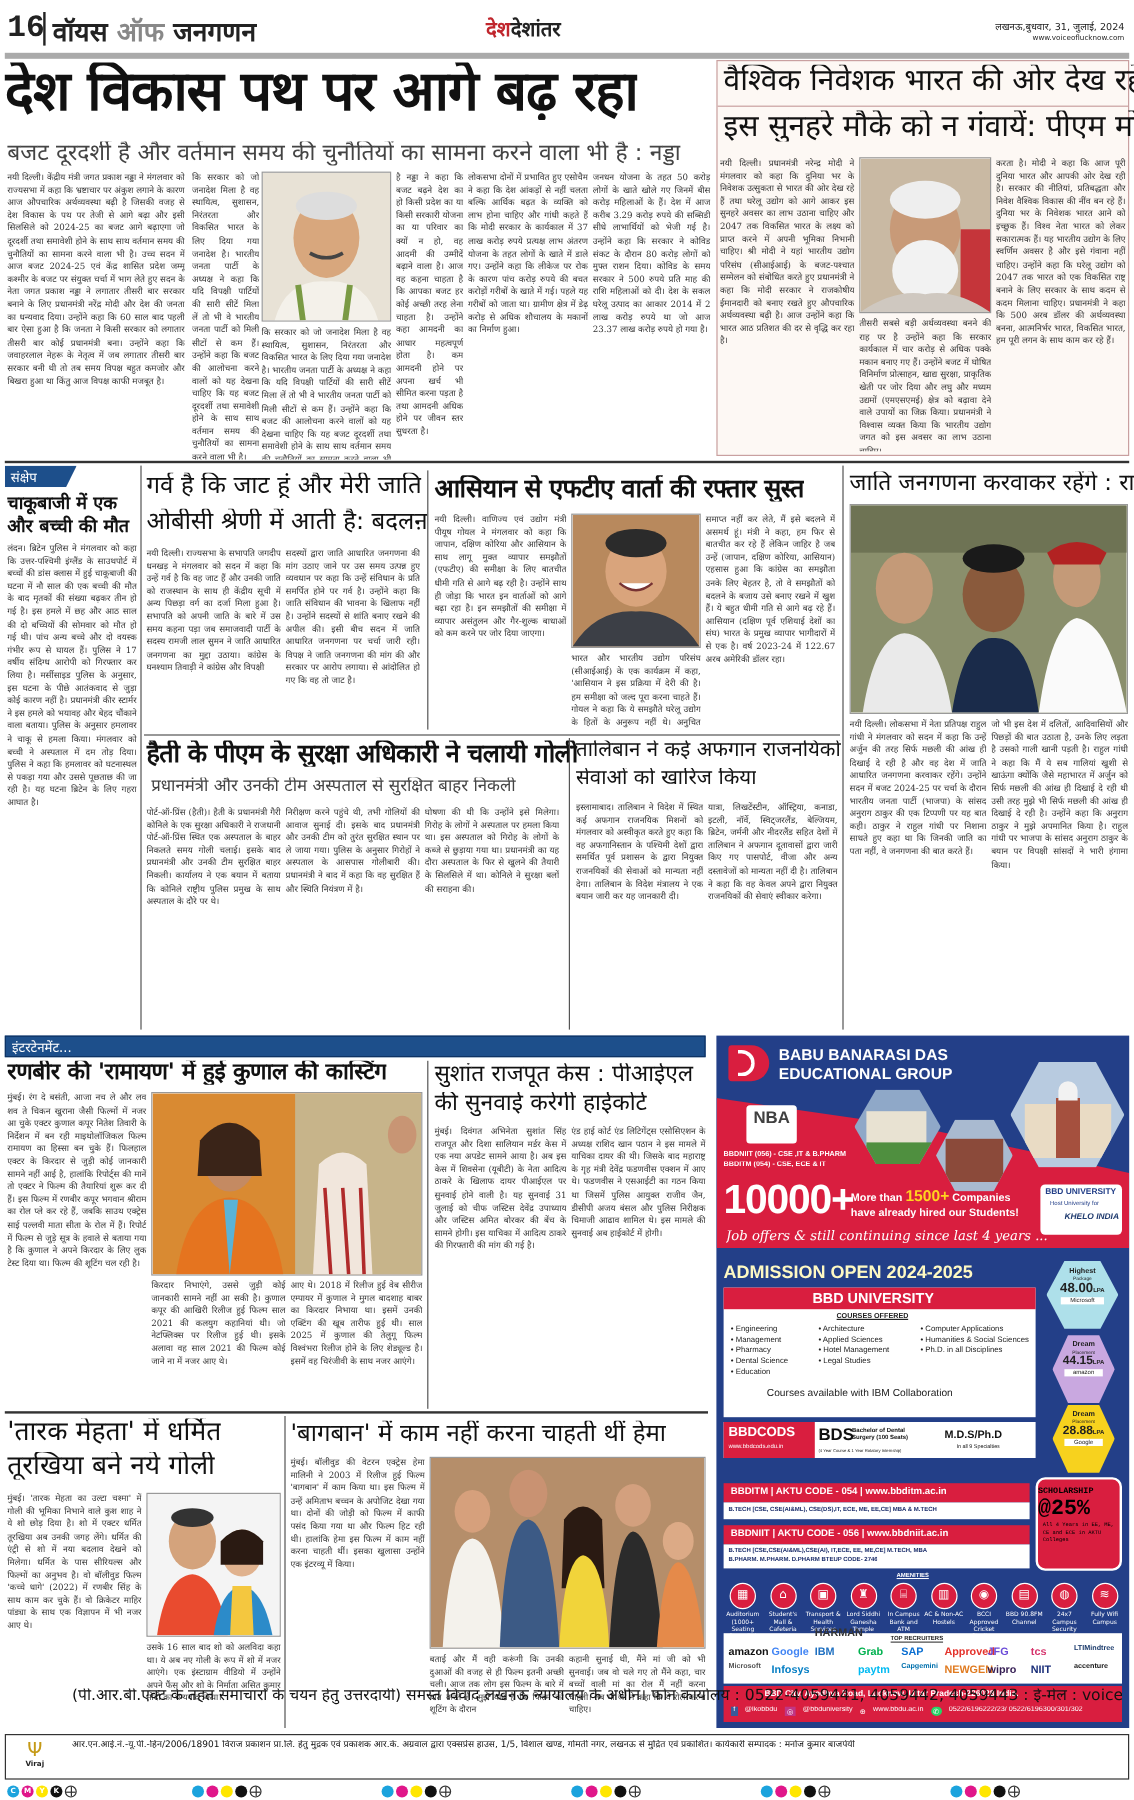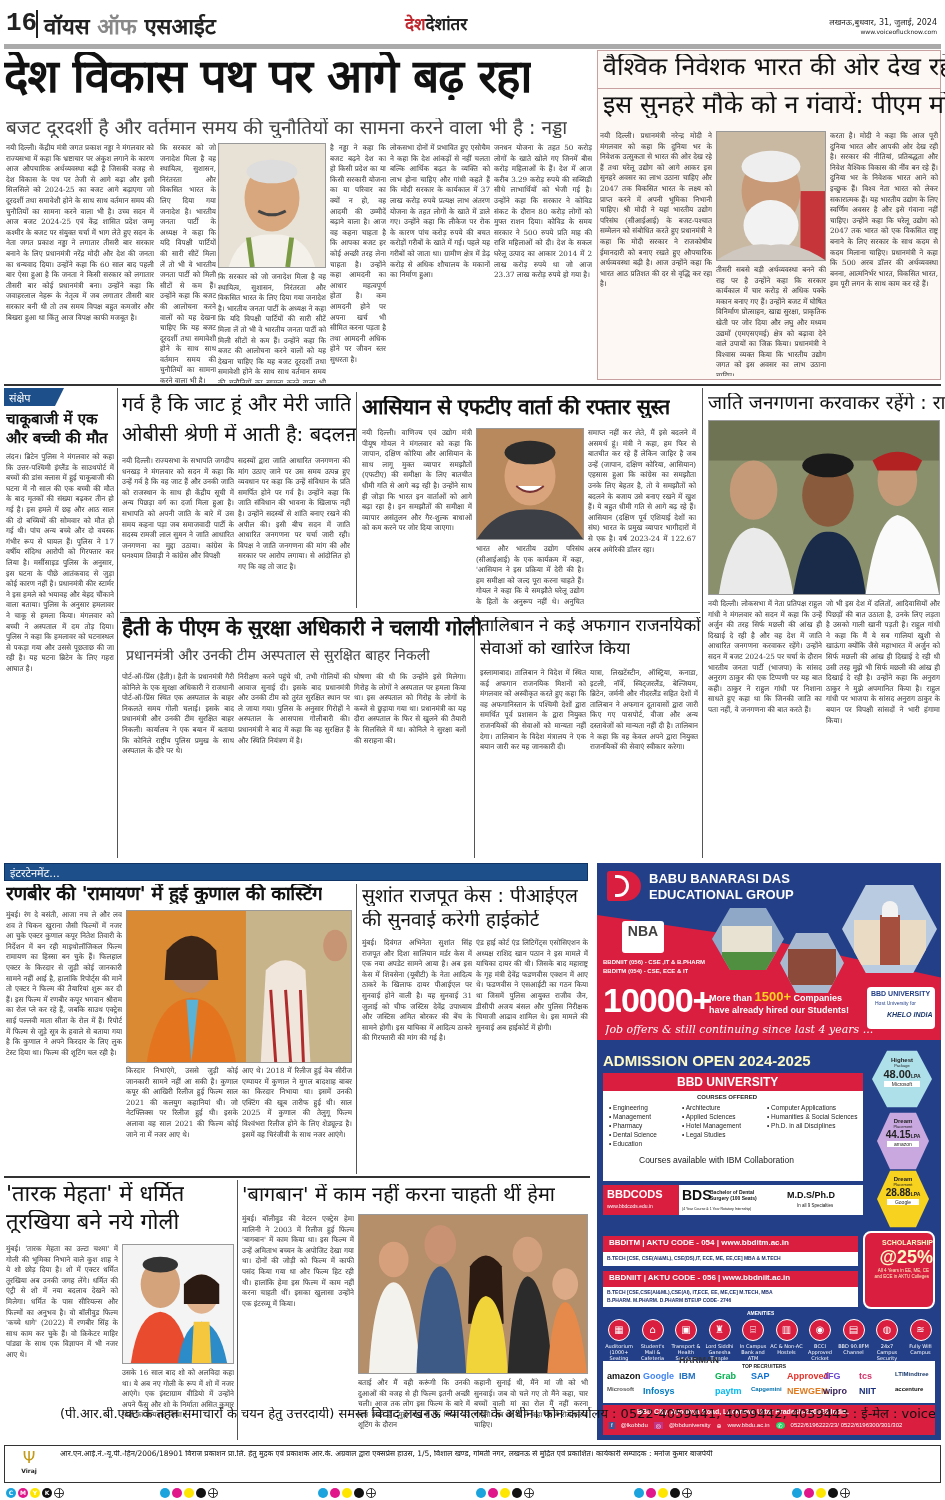--- a/index.html
+++ b/index.html
@@ -54,21 +54,21 @@
 .rec{position:absolute;font-size:9px;font-weight:bold;font-family:"Liberation Sans",sans-serif;white-space:nowrap}
 </style>
 </head>
 <body>
 
 <div class="abs b" id="pgnum">16</div>
 <div class="abs" id="mast-sep"></div>
 <div class="abs" id="mast-title">
   <span>वॉयस</span>
   <span class="grey">ऑफ</span>
-  <span>एसआईट</span>
+  <span>जनगणन</span>
 </div>
 <div class="abs" id="section">
   <span class="red">देश</span><span>देशांतर</span>
 </div>
 <div class="abs" id="dateline">लखनऊ,बुधवार, 31, जुलाई, 2024</div>
 <div class="abs" id="site">www.voiceoflucknow.com</div>
 <div class="abs" id="mast-rule"></div>
 
 <div class="abs hl b" id="lead-hl">देश विकास पथ पर आगे बढ़ रहा</div>
 <div class="abs hl" id="lead-sub">बजट दूरदर्शी है और वर्तमान समय की चुनौतियों का सामना करने वाला भी है : नड्डा</div>
@@ -331,21 +331,21 @@
 
   <div class="abs ad-red" style="left:6px;top:373px;width:255px;height:16px"></div>
   <div class="adt b" style="left:12px;top:375px;font-size:8px;color:#fff">BBDITM  | AKTU CODE - 054 | www.bbditm.ac.in</div>
   <div class="abs ad-white" style="left:6px;top:389px;width:255px;height:14px"></div>
   <div class="adt b" style="left:10px;top:392px;font-size:5px;color:#1c2e6b">B.TECH [CSE, CSE(AI&amp;ML), CSE(DS),IT, ECE, ME, EE,CE] MBA &amp; M.TECH</div>
   <div class="abs ad-red" style="left:6px;top:408px;width:255px;height:16px"></div>
   <div class="adt b" style="left:12px;top:410px;font-size:8px;color:#fff">BBDNIIT | AKTU CODE - 056  | www.bbdniit.ac.in</div>
   <div class="abs ad-white" style="left:6px;top:424px;width:255px;height:20px"></div>
   <div class="adt b" style="left:10px;top:426px;font-size:5px;color:#1c2e6b">B.TECH [CSE,CSE(AI&amp;ML),CSE(AI), IT,ECE, EE, ME,CE] M.TECH, MBA</div>
   <div class="adt b" style="left:10px;top:434px;font-size:5px;color:#1c2e6b">B.PHARM. M.PHARM. D.PHARM BTEUP CODE- 2746</div>
-  <div class="abs ad-red" style="left:266px;top:368px;width:72px;height:78px;border:2px solid #fff;border-radius:8px;text-align:right;color:#fef9c3;font-family:Liberation Sans, sans-serif">
+  <div class="abs ad-red" style="left:266px;top:368px;width:72px;height:78px;border:2px solid #fff;border-radius:8px;text-align:left;color:#000000;font-family:Liberation Mono, monospace">
     <div style="font-size:7px;font-weight:bold;margin-top:6px">SCHOLARSHIP</div>
     <div style="font-size:18px;font-weight:bold;line-height:22px">@25%</div>
     <div style="font-size:4.5px;line-height:6px;padding:0 4px">All 4 Years in EE, ME, CE and ECE in AKTU Colleges</div>
   </div>
 
   <div class="adt b" style="left:150px;top:447px;font-size:5px;color:#fff;text-decoration:underline">AMENITIES</div>
   <div id="amenities">
       <div class="amen" style="left: 11px; top: 456px;">▦</div>
       <div class="amen-l" style="left: 5px; top: 480px;">Auditorium (1000+ Seating Capacity)</div>
       <div class="amen" style="left: 44.5px; top: 456px;">⌂</div>

